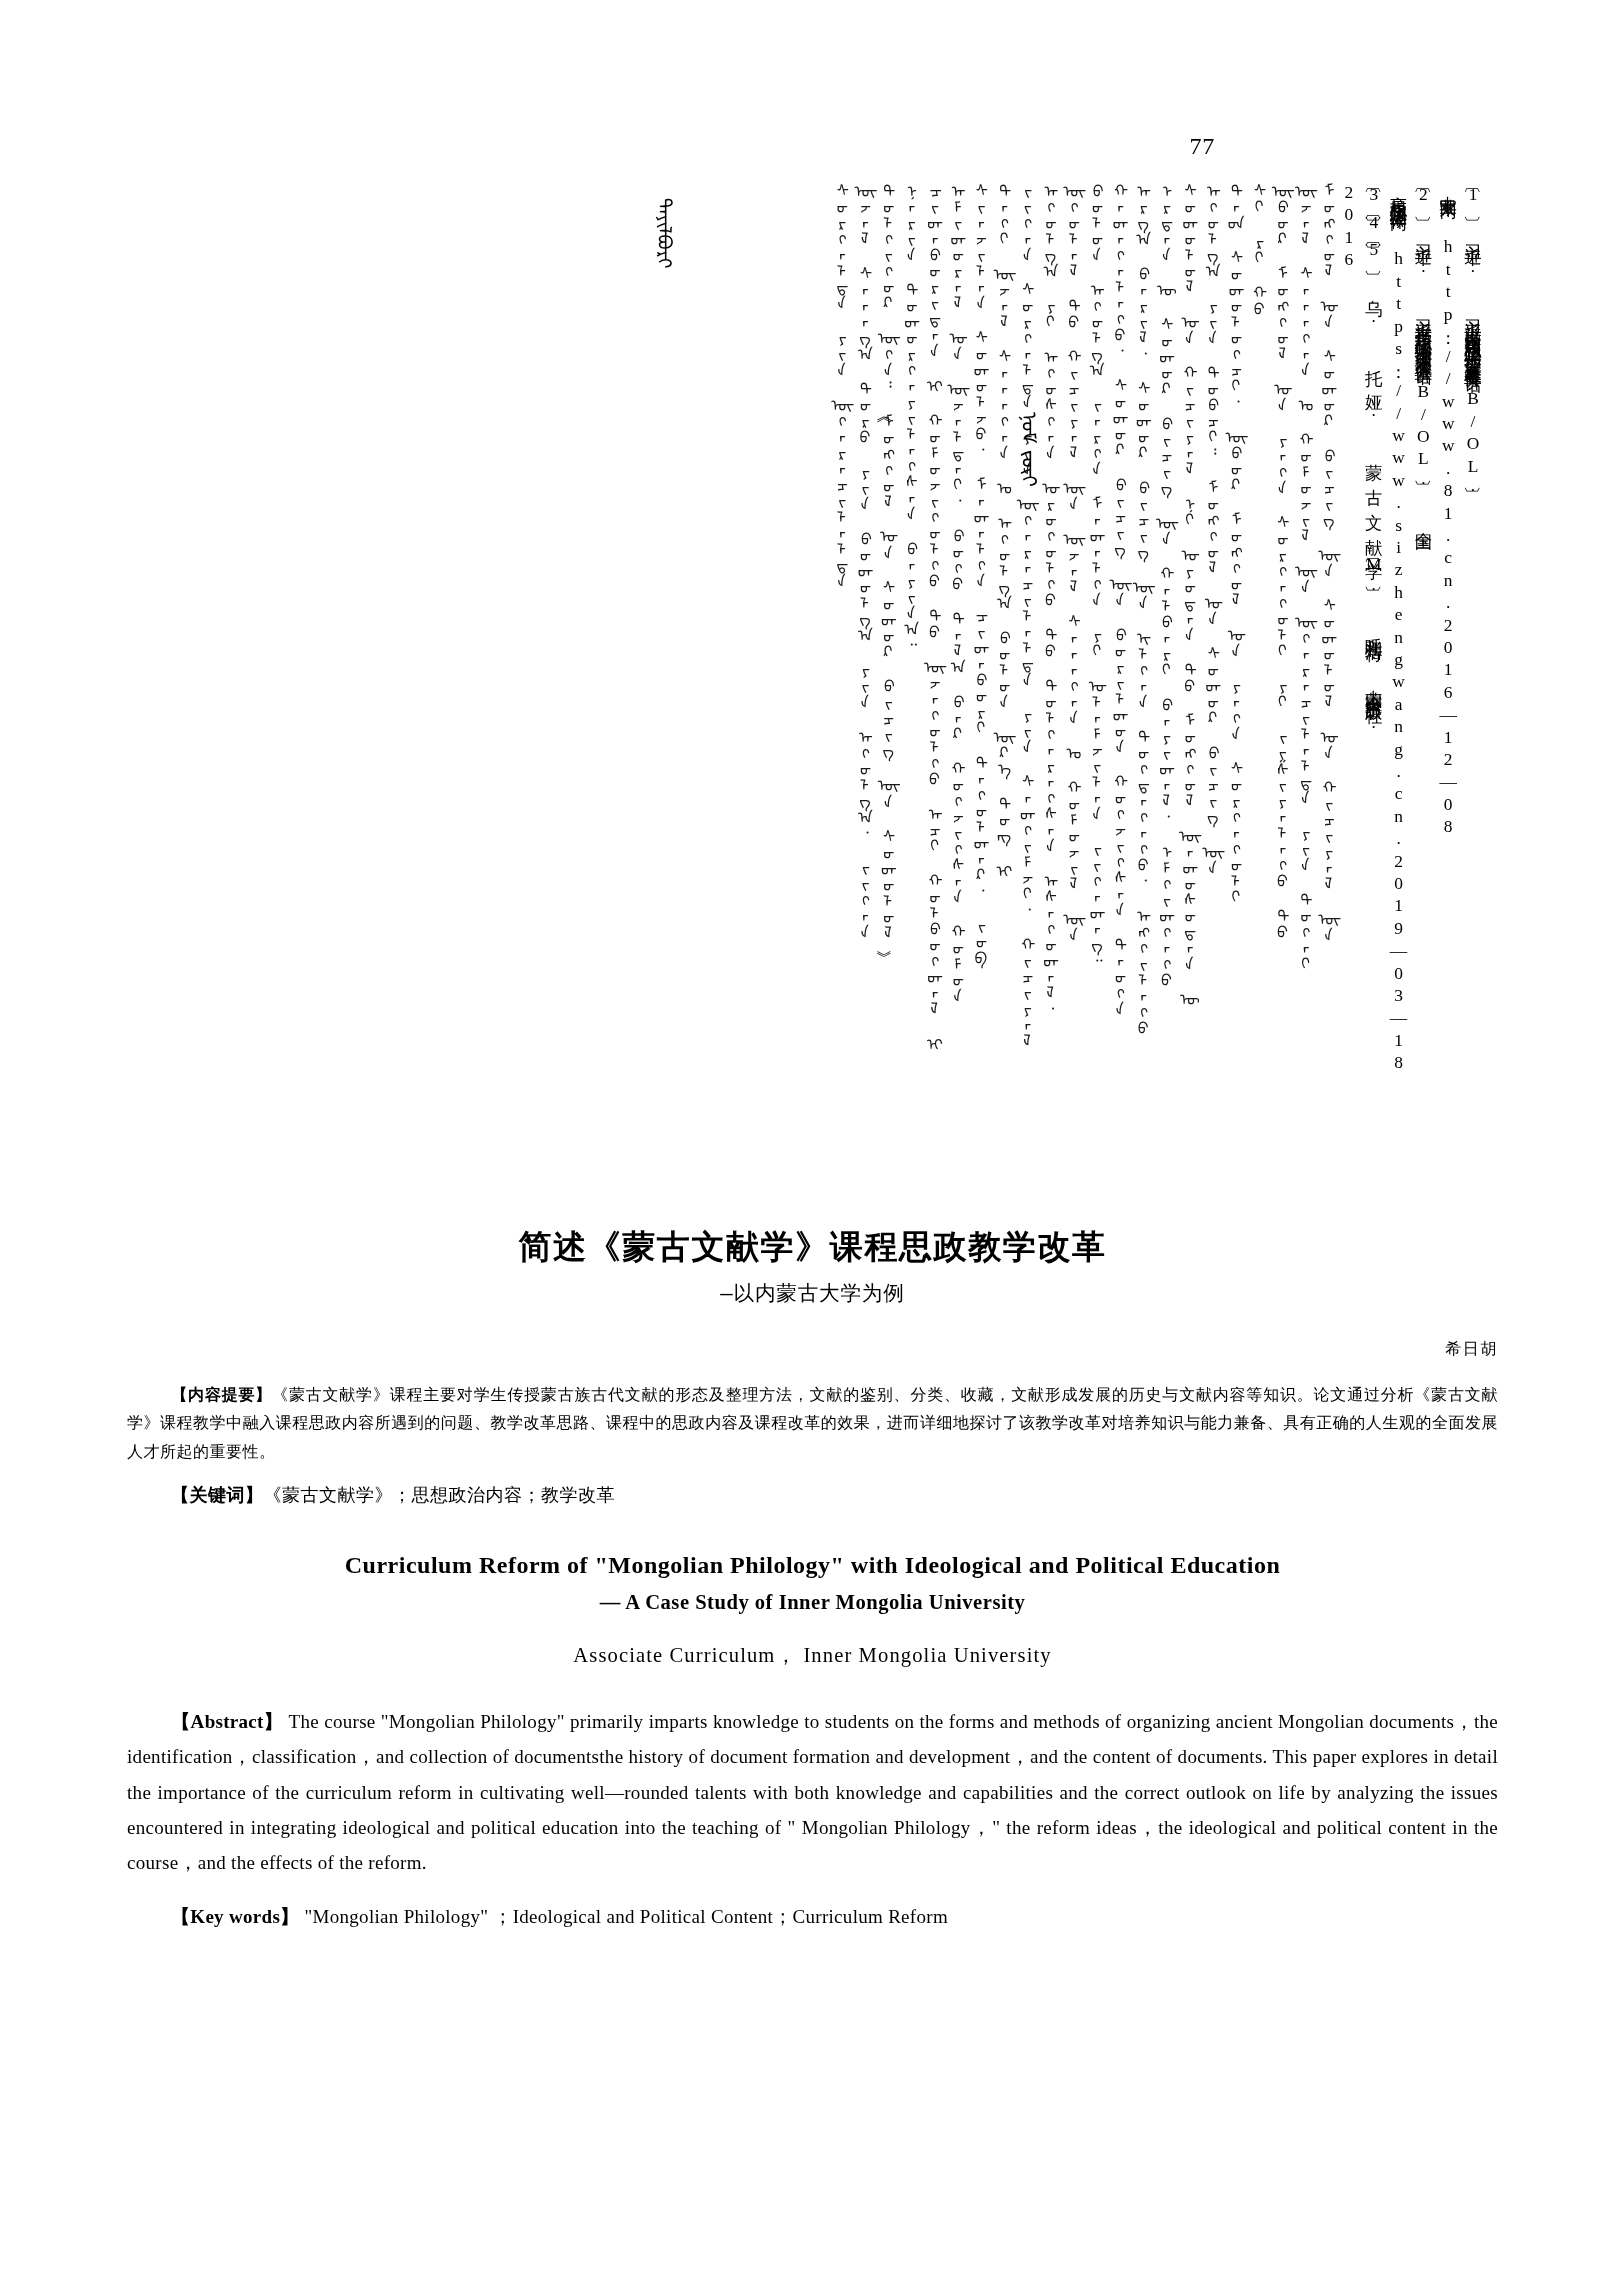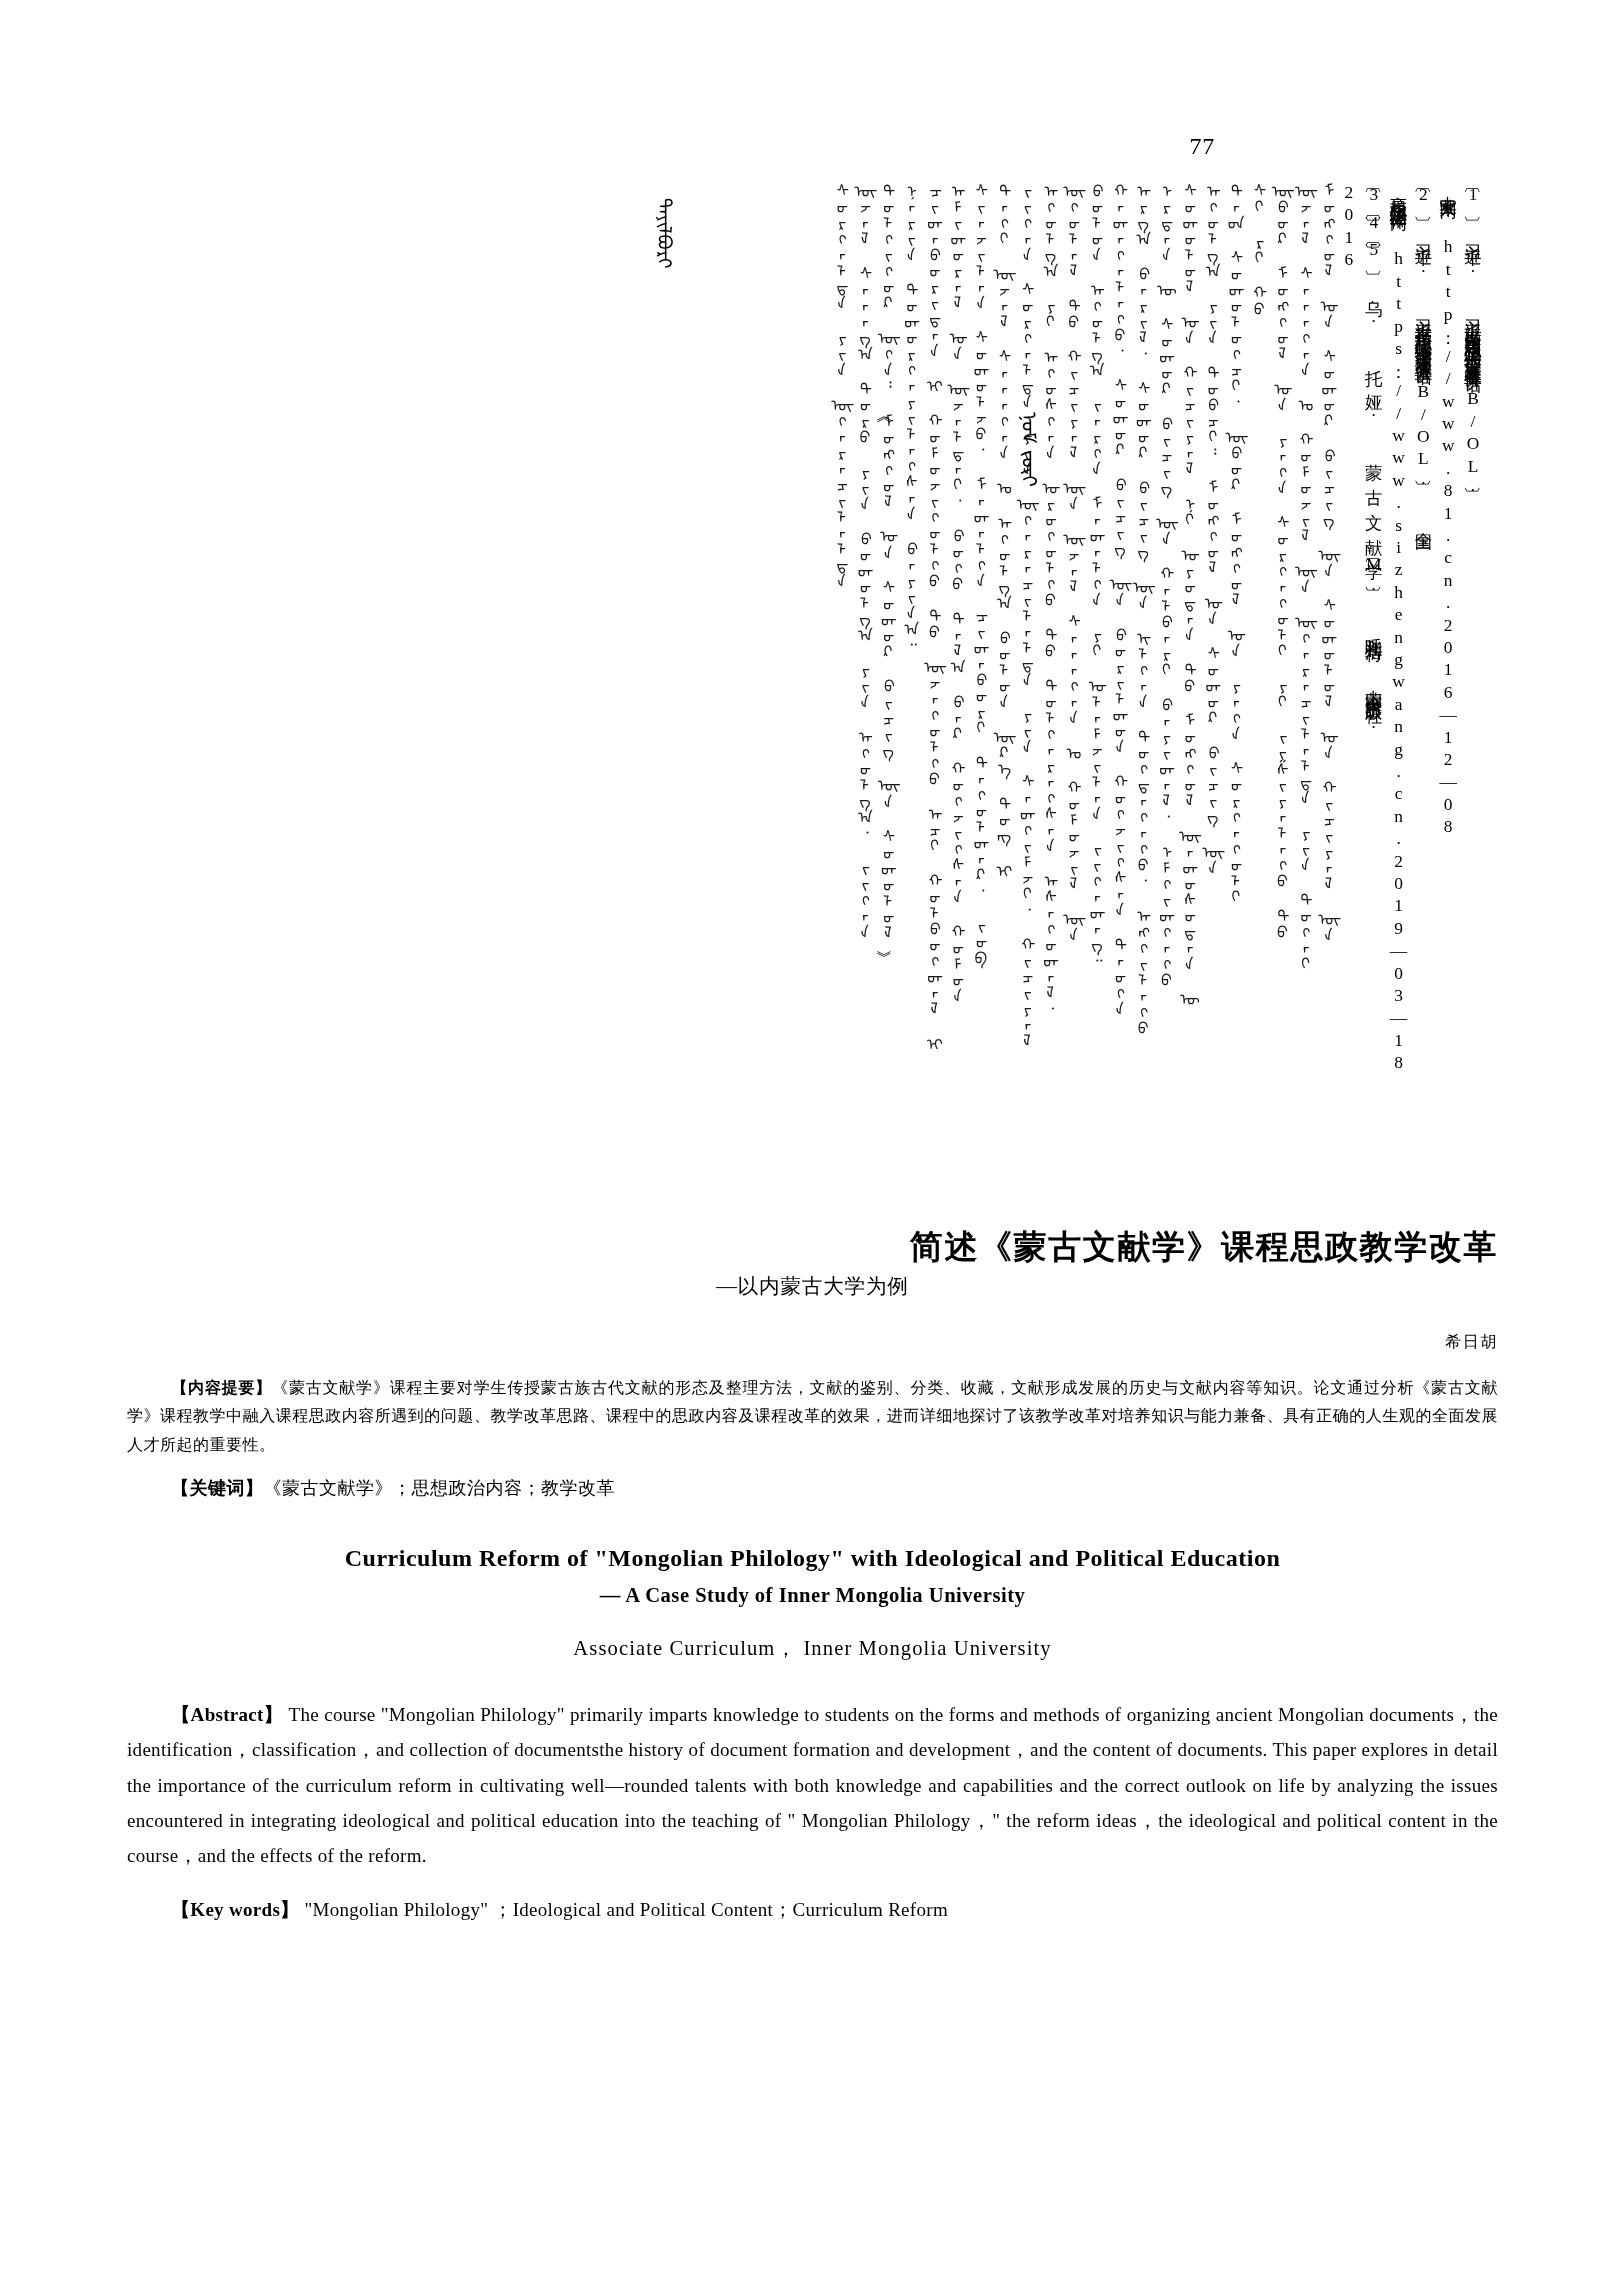--- a/index.html
+++ b/index.html
@@ -95,31 +95,31 @@
   }
 
   
   .article {
     position: absolute;
     left: 127px;
     top: 1225px;
     width: 1371px;
   }
   .cn-title {
-    text-align: right;
+    text-align: center;
     font-size: 33px;
     font-weight: bold;
     font-family: Liberation Sans, sans-serif;
     letter-spacing: 1.6px;
-    margin: 0 0 2px 0;
+    margin: 0 0 9px 0;
   }
   .cn-subtitle {
     text-align: center;
     font-size: 20.6px;
-    font-family: Liberation Serif, serif;
+    font-family: Liberation Mono, monospace;
     letter-spacing: 0.8px;
     margin: 0 0 32px 0;
   }
   .cn-author {
     text-align: right;
     font-size: 16px;
     font-family: Liberation Serif, serif;
     letter-spacing: 1.6px;
     margin: 0 0 20.6px 0;
   }

